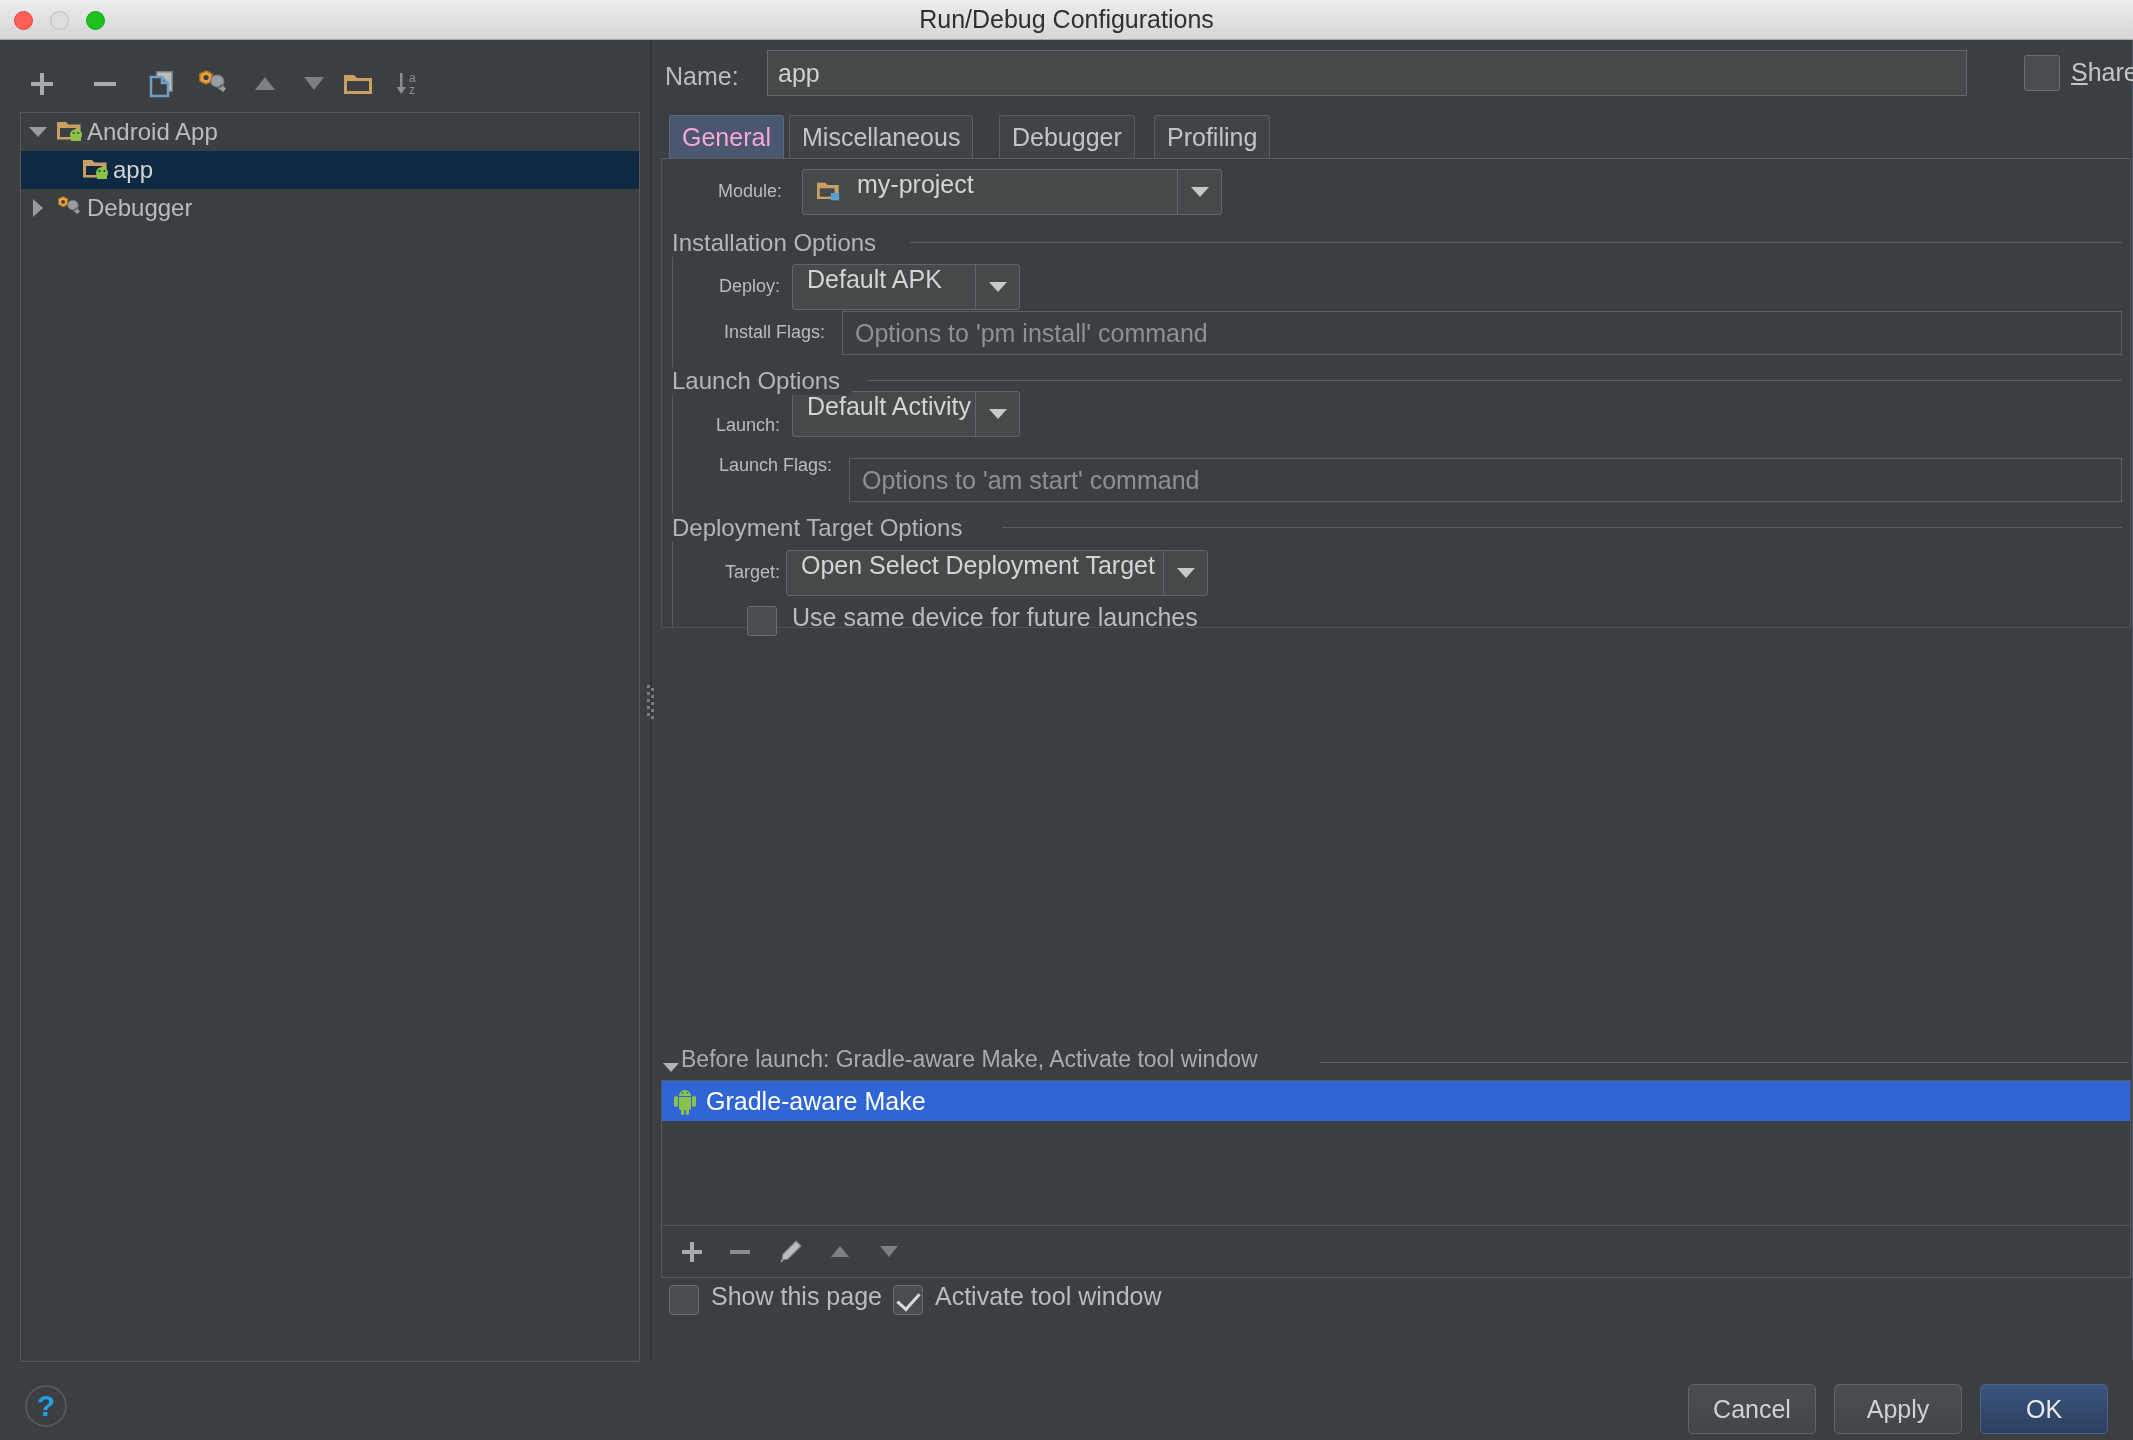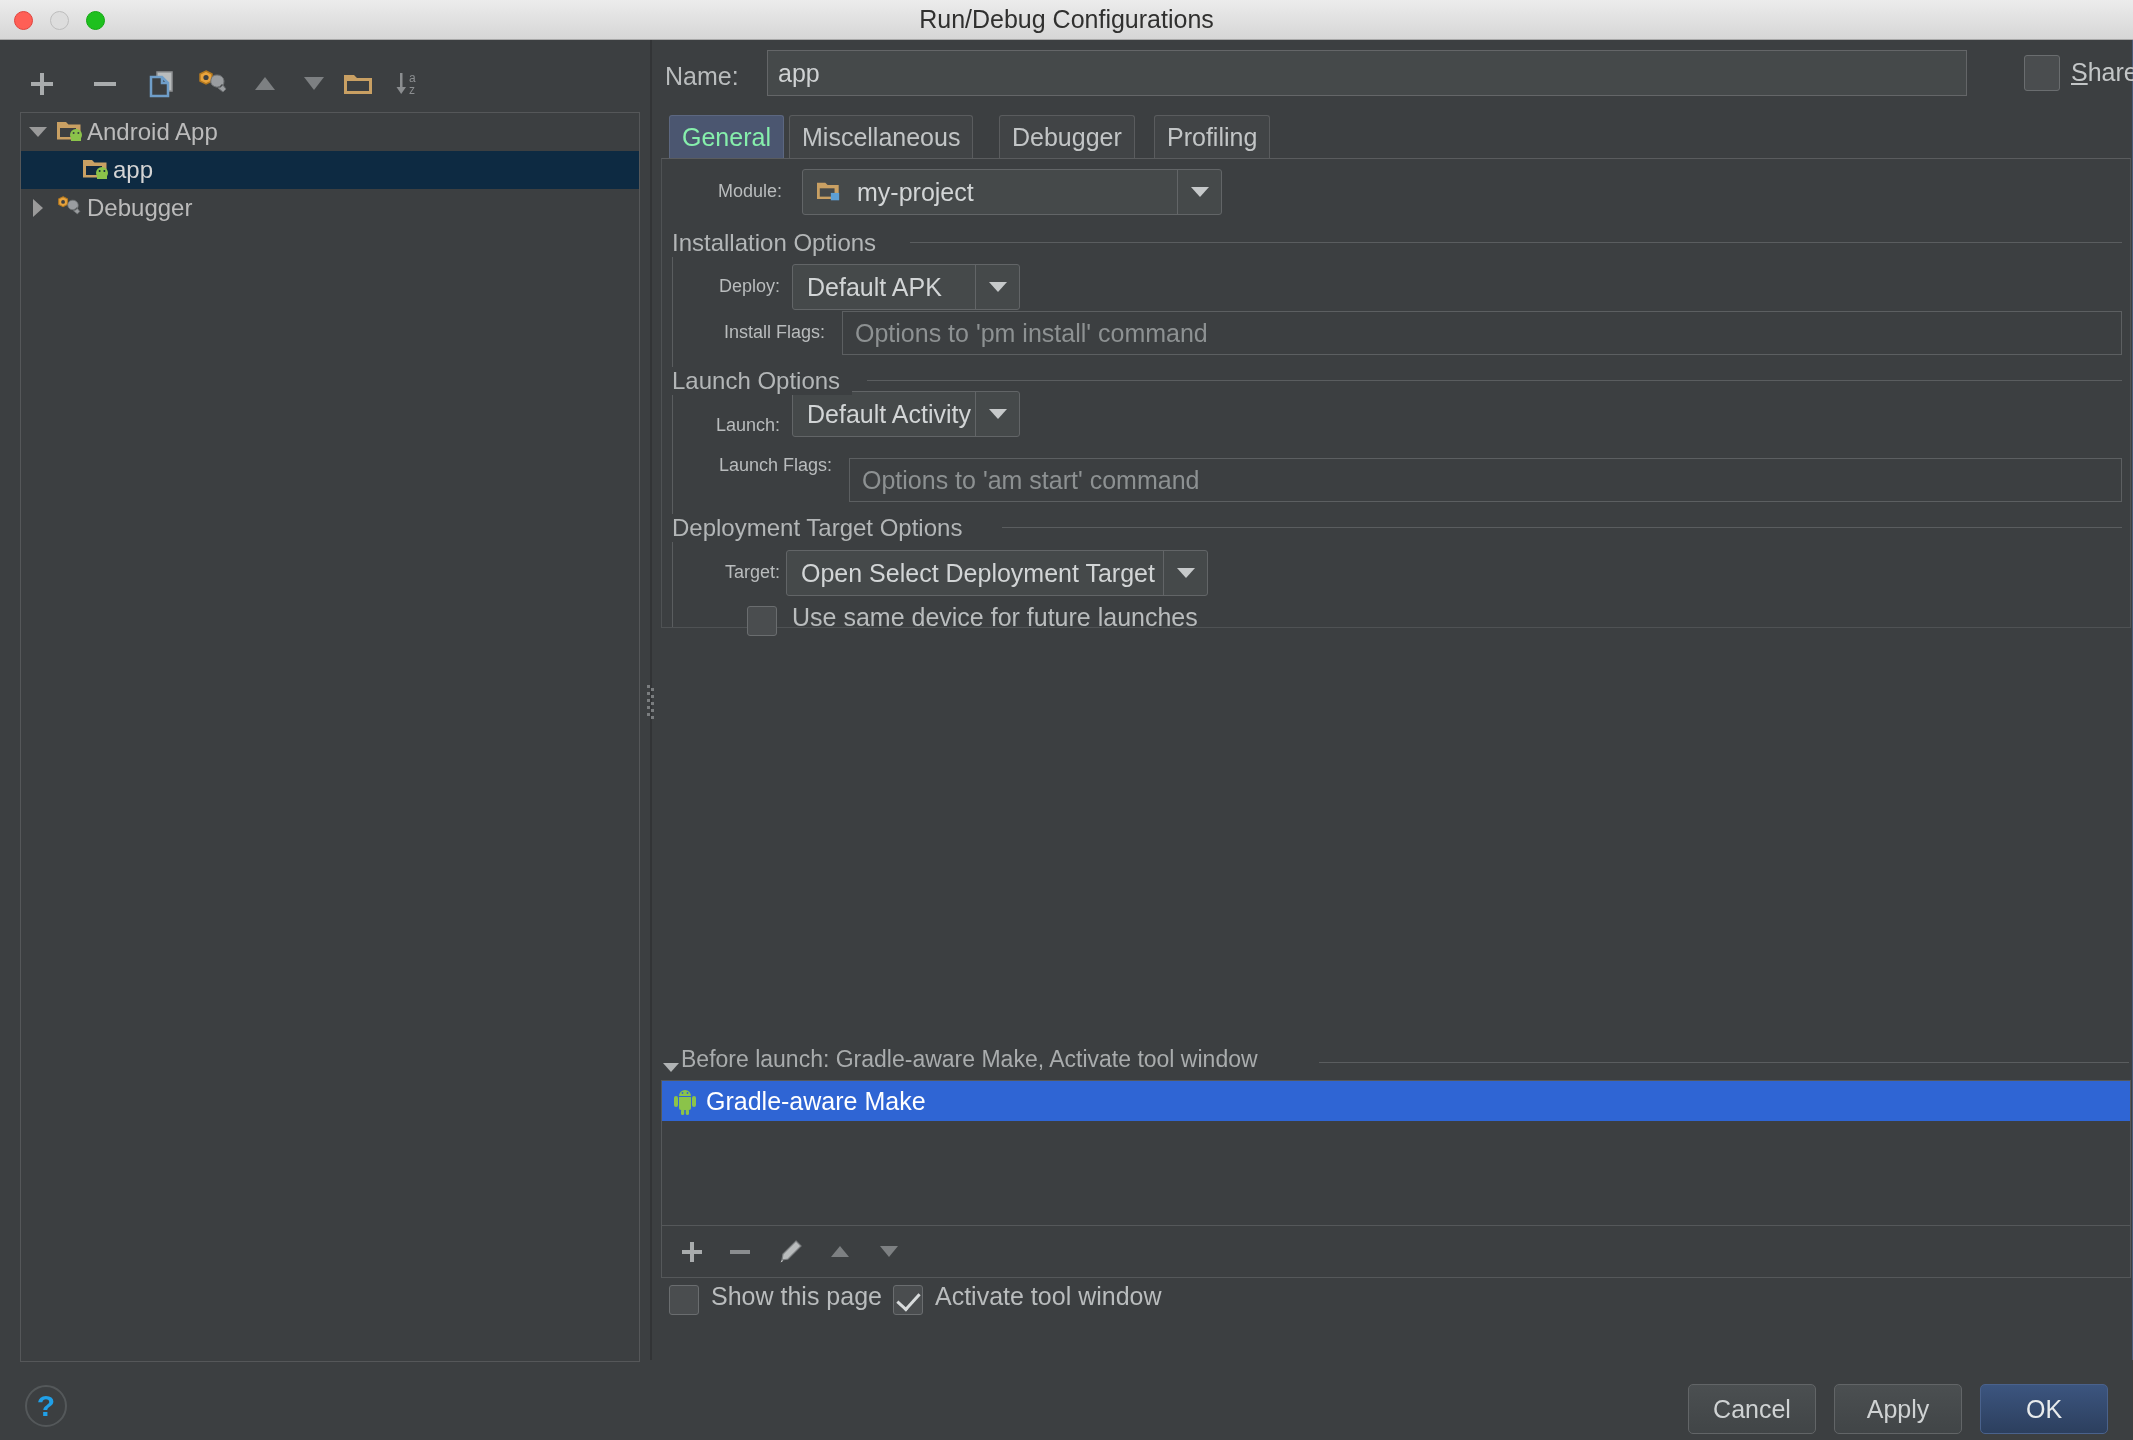--- a/index.html
+++ b/index.html
@@ -93,34 +93,34 @@
   #share-label u { text-decoration: underline; }
 
   
   #tabbar { position: absolute; left: 10px; top: 75px; height: 44px; }
   .tab {
     position: absolute; top: 0; height: 44px; line-height: 42px;
     padding: 0 12px; font-size: 25px; color: #c2c5c6;
     background: #414446; border: 1px solid #5a5c5e; border-bottom: none;
     border-top-left-radius: 3px; border-top-right-radius: 3px;
   }
-  .tab.active { background: #4b5670; color: #86efac; border-color: #5c6780; }
+  .tab.active { background: #4b5670; color: #f9a8d4; border-color: #5c6780; }
 
   
   #tab-panel {
     position: absolute; left: 2px; top: 118px; width: 1470px; height: 470px;
     border: 1px solid #4f5254; border-top: 1px solid #5a5c5e;
   }
 
   .row-label { position: absolute; color: #b9bcbd; font-size: 18px; text-align: right; }
 
   .combo {
     position: absolute; height: 46px;
     background: #45494a; border: 1px solid #626567; border-radius: 3px;
-    display: flex; align-items: center;
+    display: flex; 
   }
   .combo .val {
     flex: 1 1 auto; padding: 0 14px; color: #d2d5d6; font-size: 25px;
     white-space: nowrap; overflow: hidden;
   }
   .combo .arrowbox {
     flex: 0 0 44px; height: 44px; border-left: 1px solid #626567;
     display: flex; align-items: center; justify-content: center;
   }
   .combo .arrowbox i {

